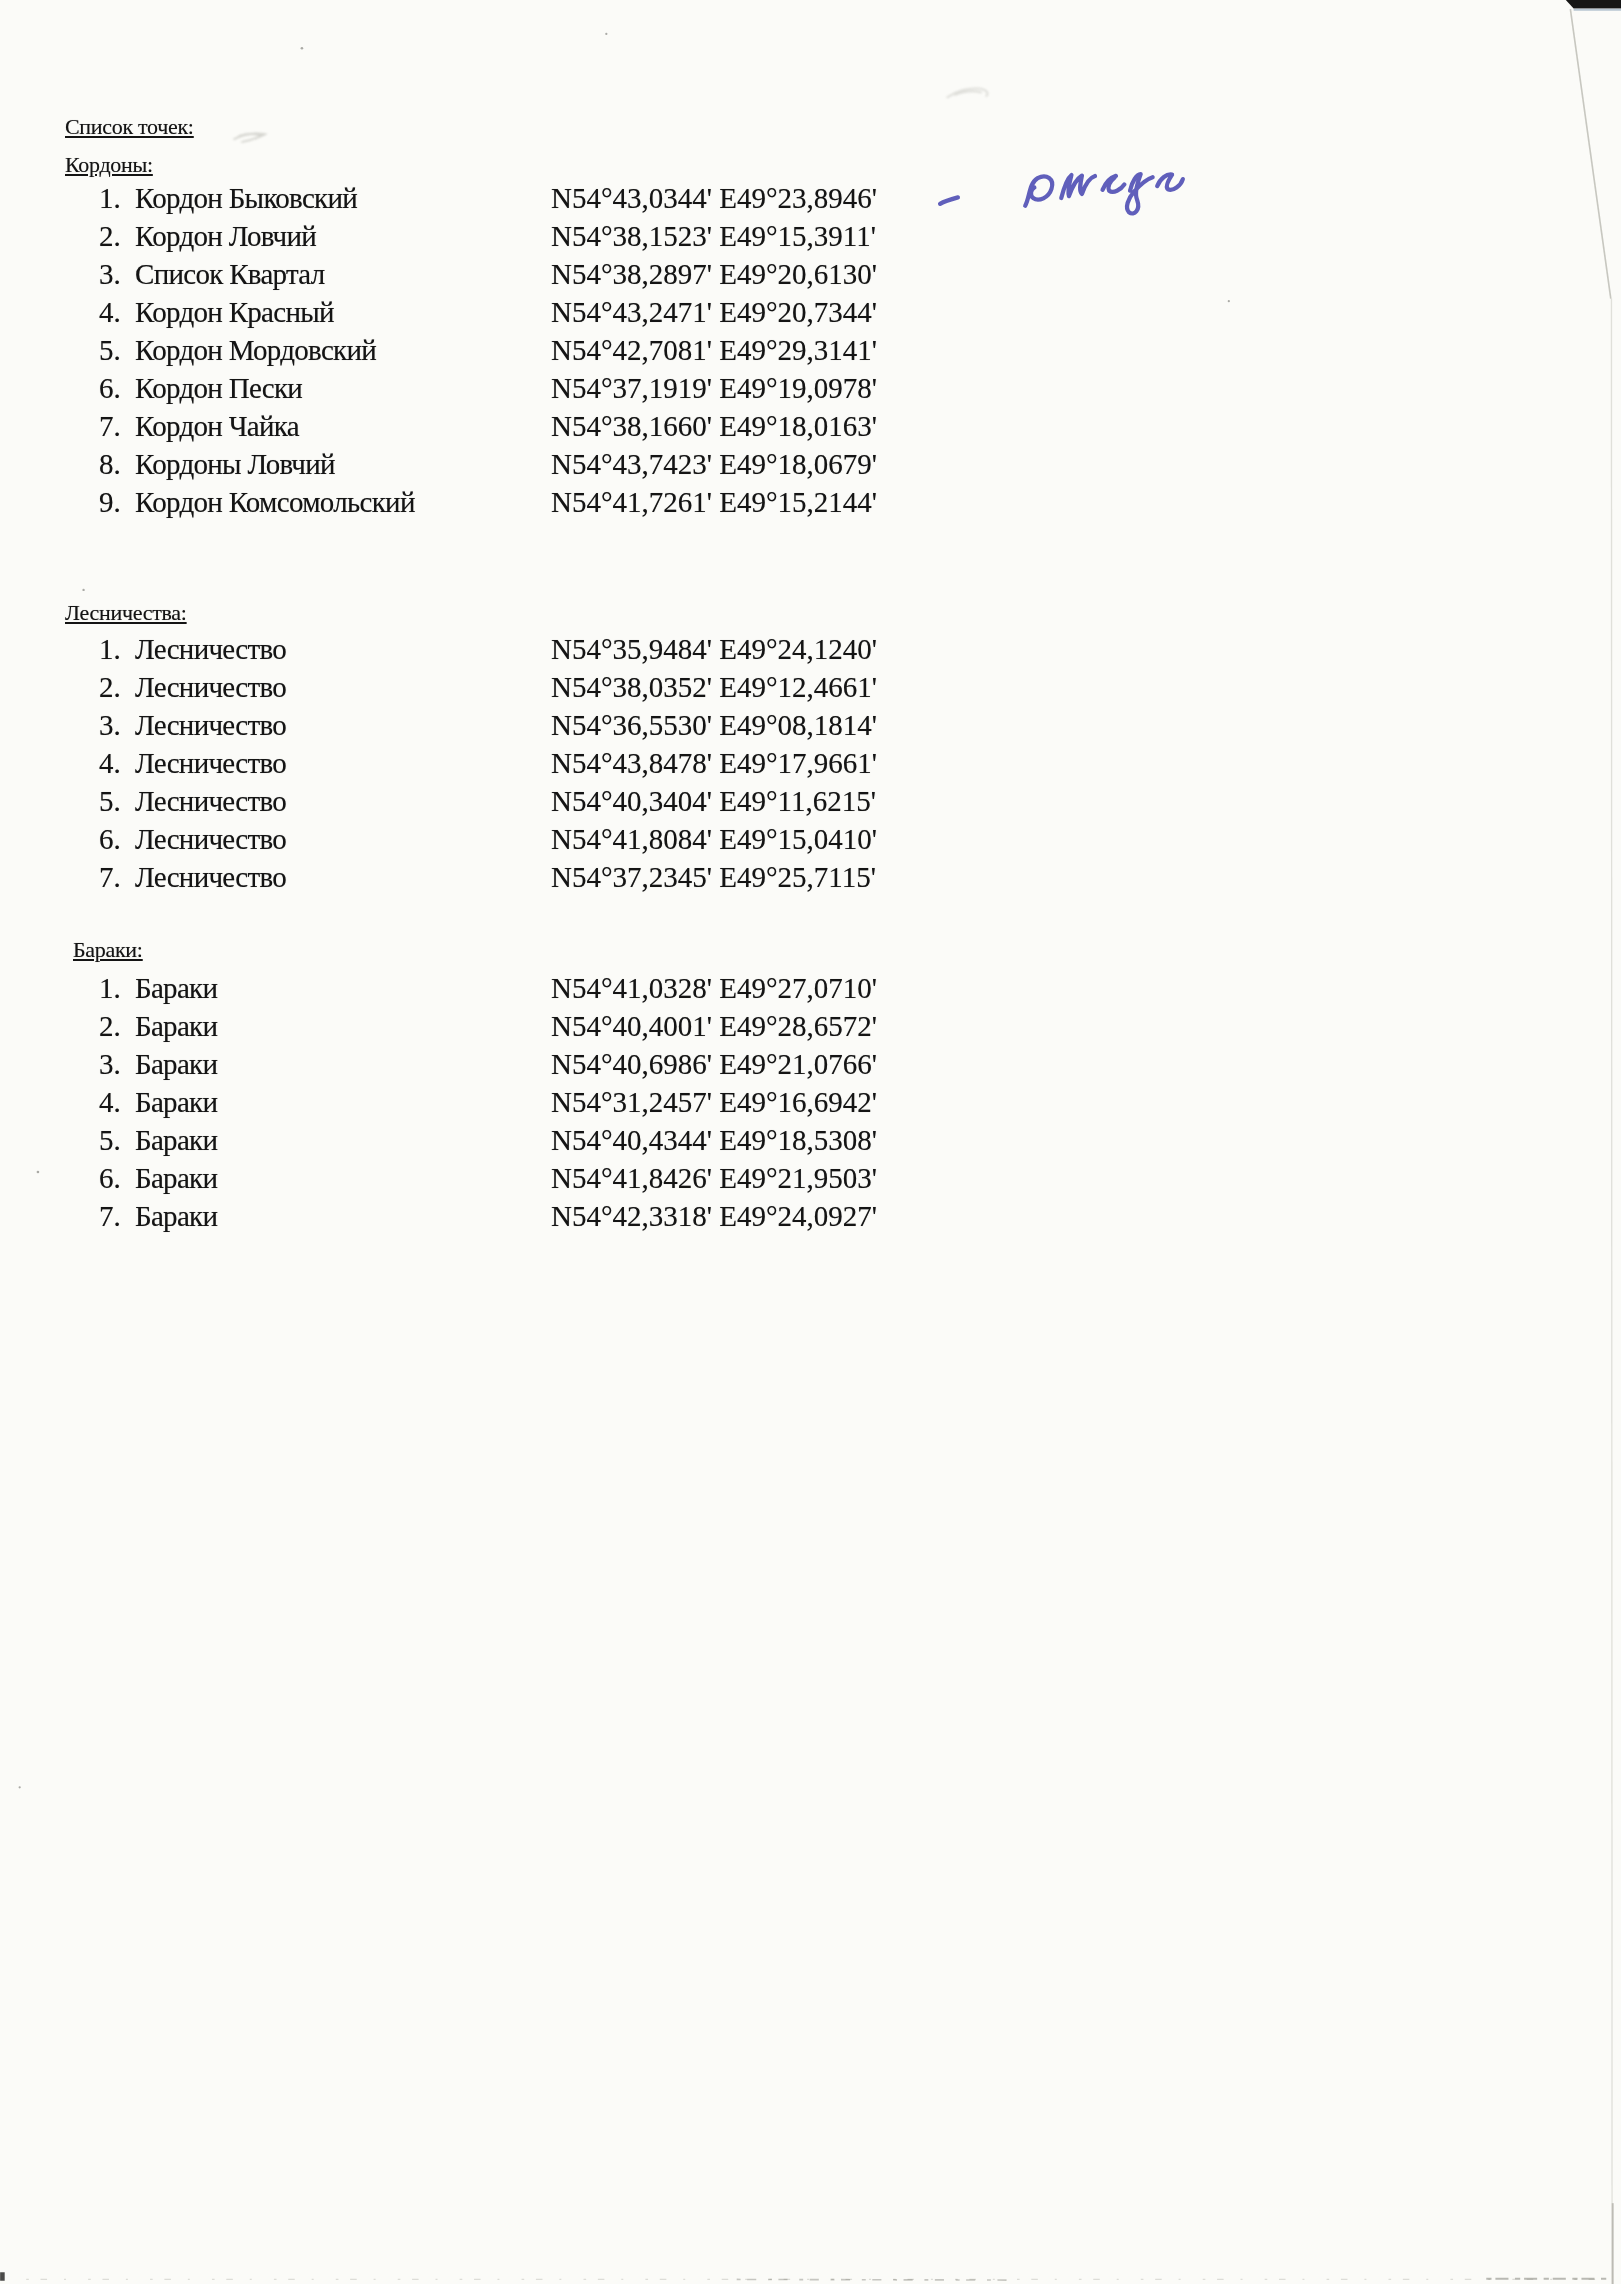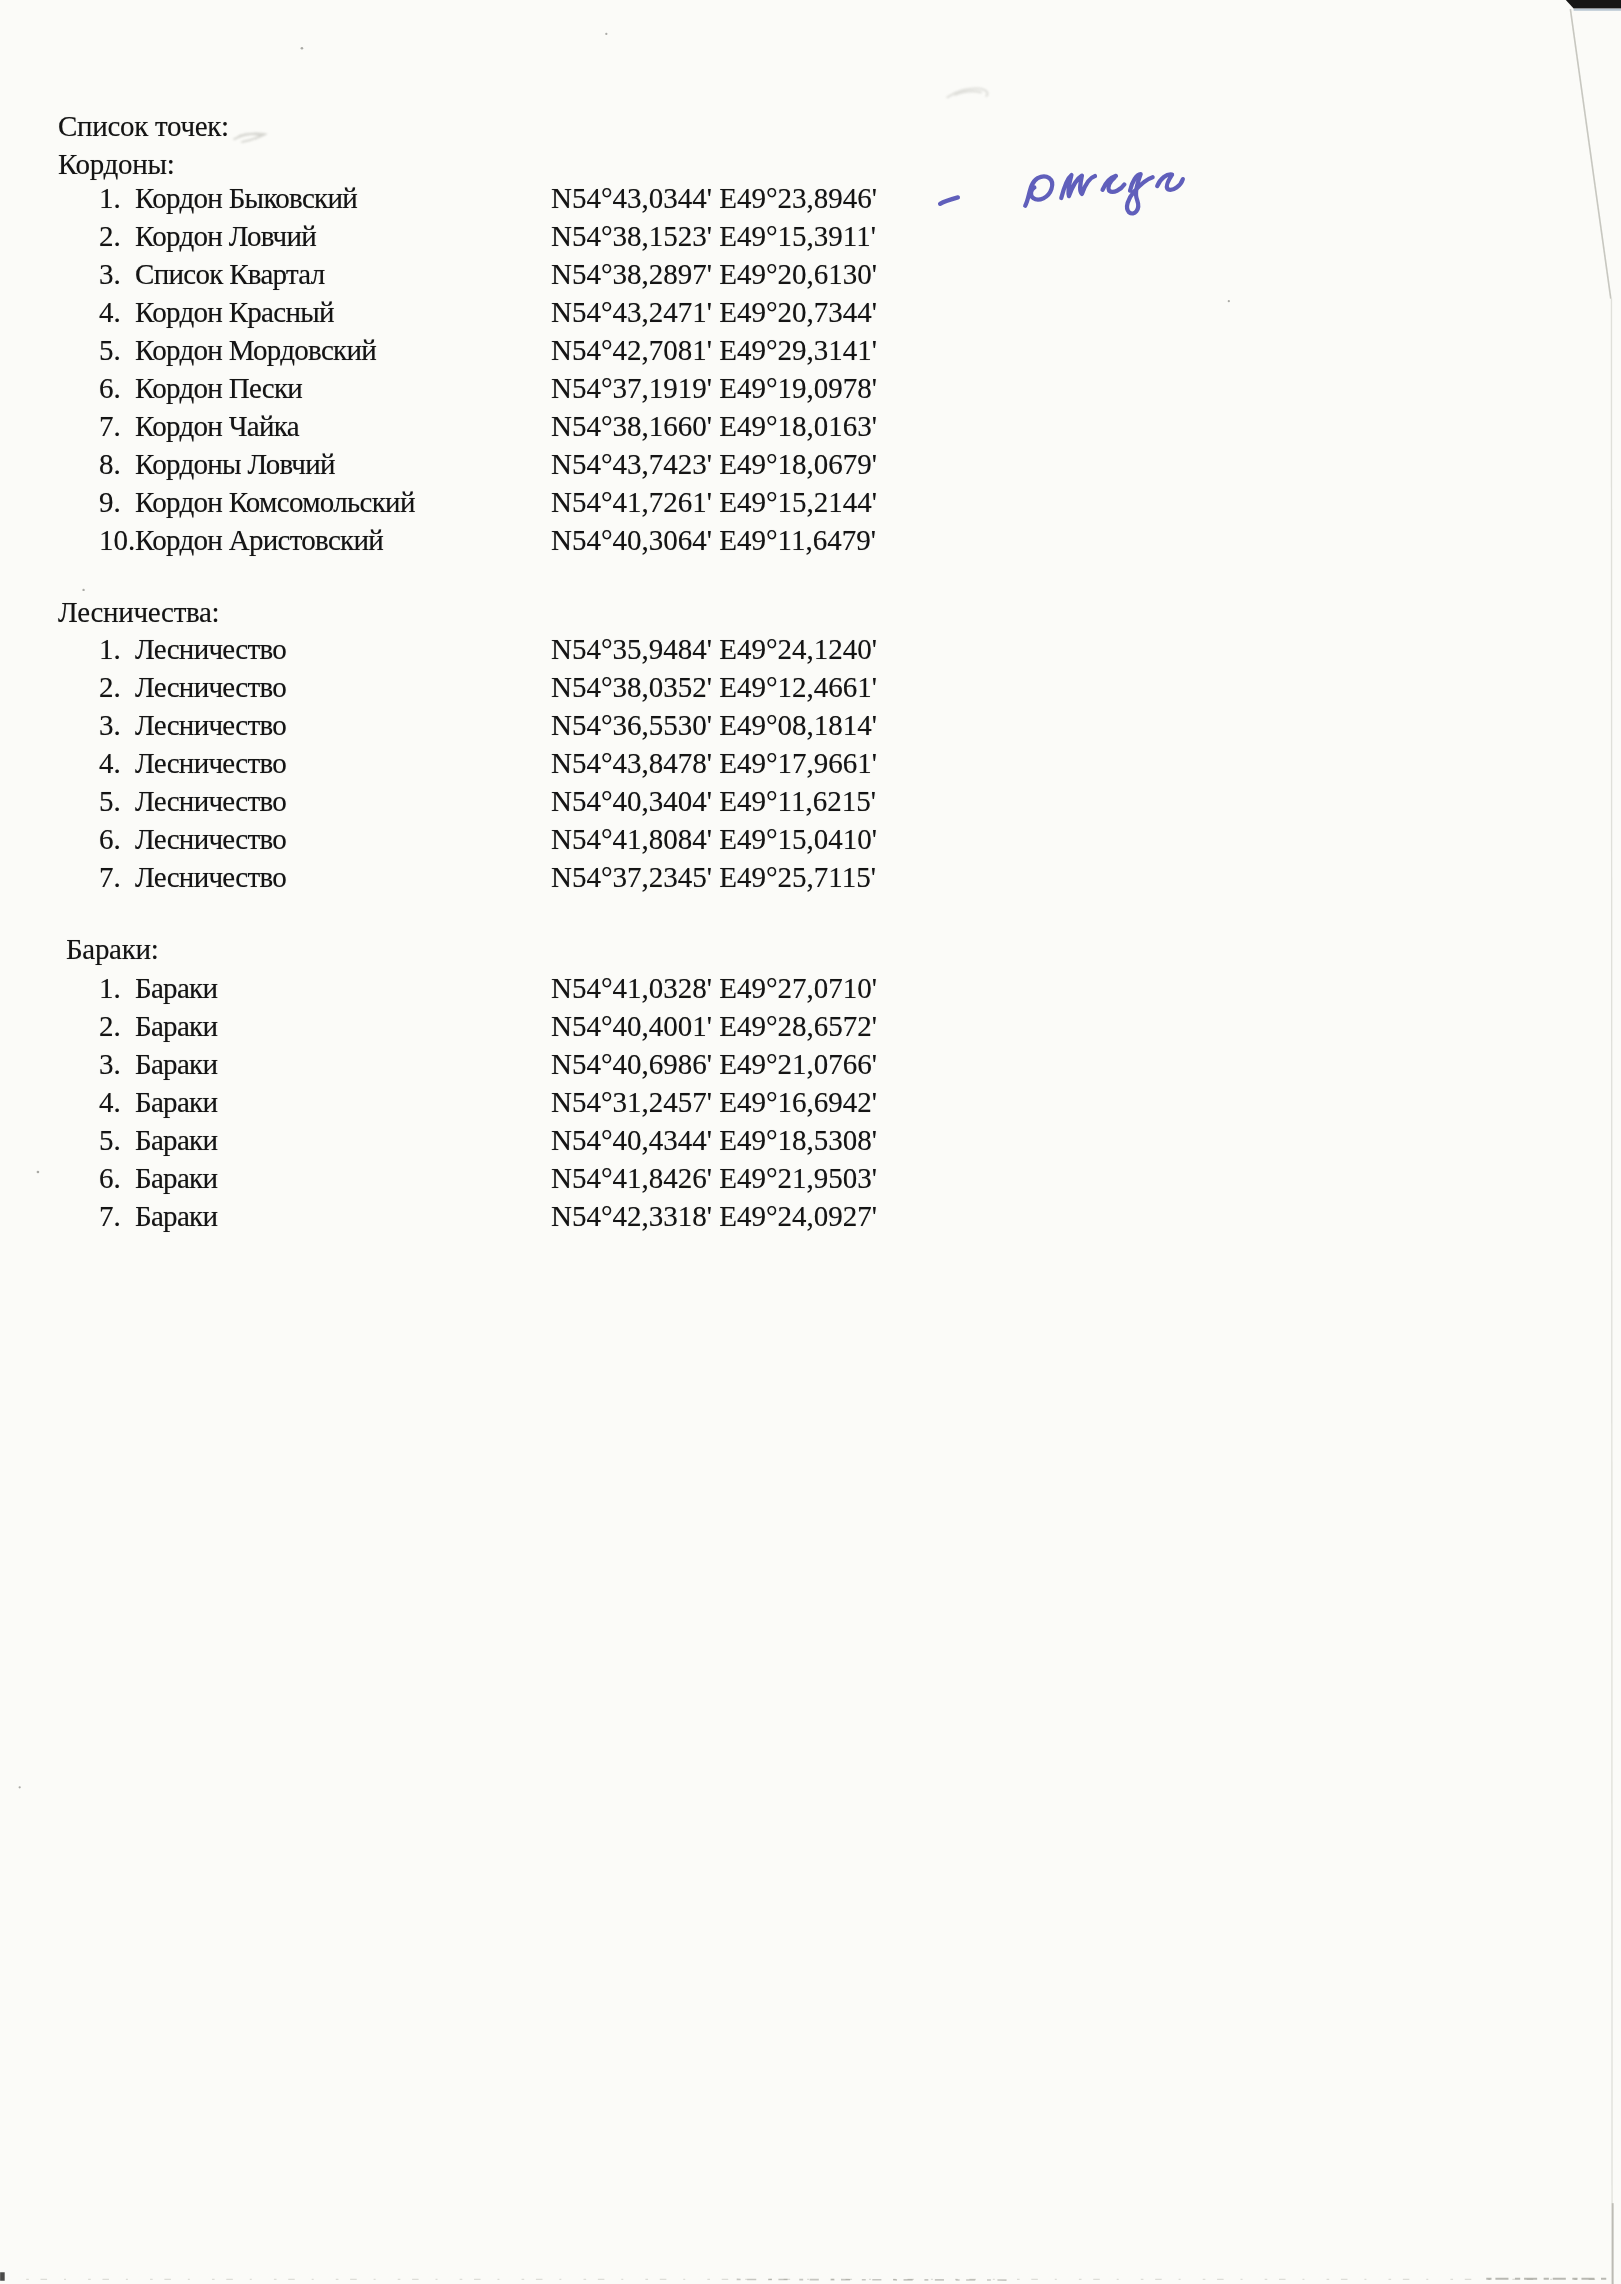--- a/index.html
+++ b/index.html
@@ -5,25 +5,26 @@
   html,body{margin:0;padding:0;background:#fbfbf8;}
   .page{
     position:relative;
     width:1622px;height:2284px;
     background:#fbfbf8;
     overflow:hidden;
     font-family:"Liberation Serif", serif;
     color:#141414;
   }
   .tline{
-    position:absolute;left:58px;
-    font-size:29px;line-height:29px;
+    position:absolute;left:65px;
+    font-size:22px;line-height:29px;
     white-space:nowrap;
     letter-spacing:-0.3px;
     text-shadow:0 0 0.7px rgba(10,10,10,.45);
+    text-decoration:underline;
   }
   #title{top:112px;}
   #h-kordony{top:150px;}
   #h-les{top:598px;text-align:right;}
   #h-bar{top:935px;margin-left:8px;}
   .rows{position:absolute;left:65px;}
   #rows-kordony{top:179px;}
   #rows-les{top:630px;}
   #rows-bar{top:969px;}
   .row{position:relative;height:38px;width:978px;}
@@ -93,25 +94,20 @@
     </div>
     <div class="row">
       <span class="num">8.</span>
       <span class="name">Кордоны Ловчий</span>
       <span class="coord">N54°43,7423' E49°18,0679'</span>
     </div>
     <div class="row">
       <span class="num">9.</span>
       <span class="name">Кордон Комсомольский</span>
       <span class="coord">N54°41,7261' E49°15,2144'</span>
-    </div>
-    <div class="row">
-      <span class="num">10.</span>
-      <span class="name">Кордон Аристовский</span>
-      <span class="coord">N54°40,3064' E49°11,6479'</span>
     </div>
   </div>
 
   <div class="tline" id="h-les">Лесничества:</div>
   <div class="rows" id="rows-les">
     <div class="row">
       <span class="num">1.</span>
       <span class="name">Лесничество</span>
       <span class="coord">N54°35,9484' E49°24,1240'</span>
     </div>

